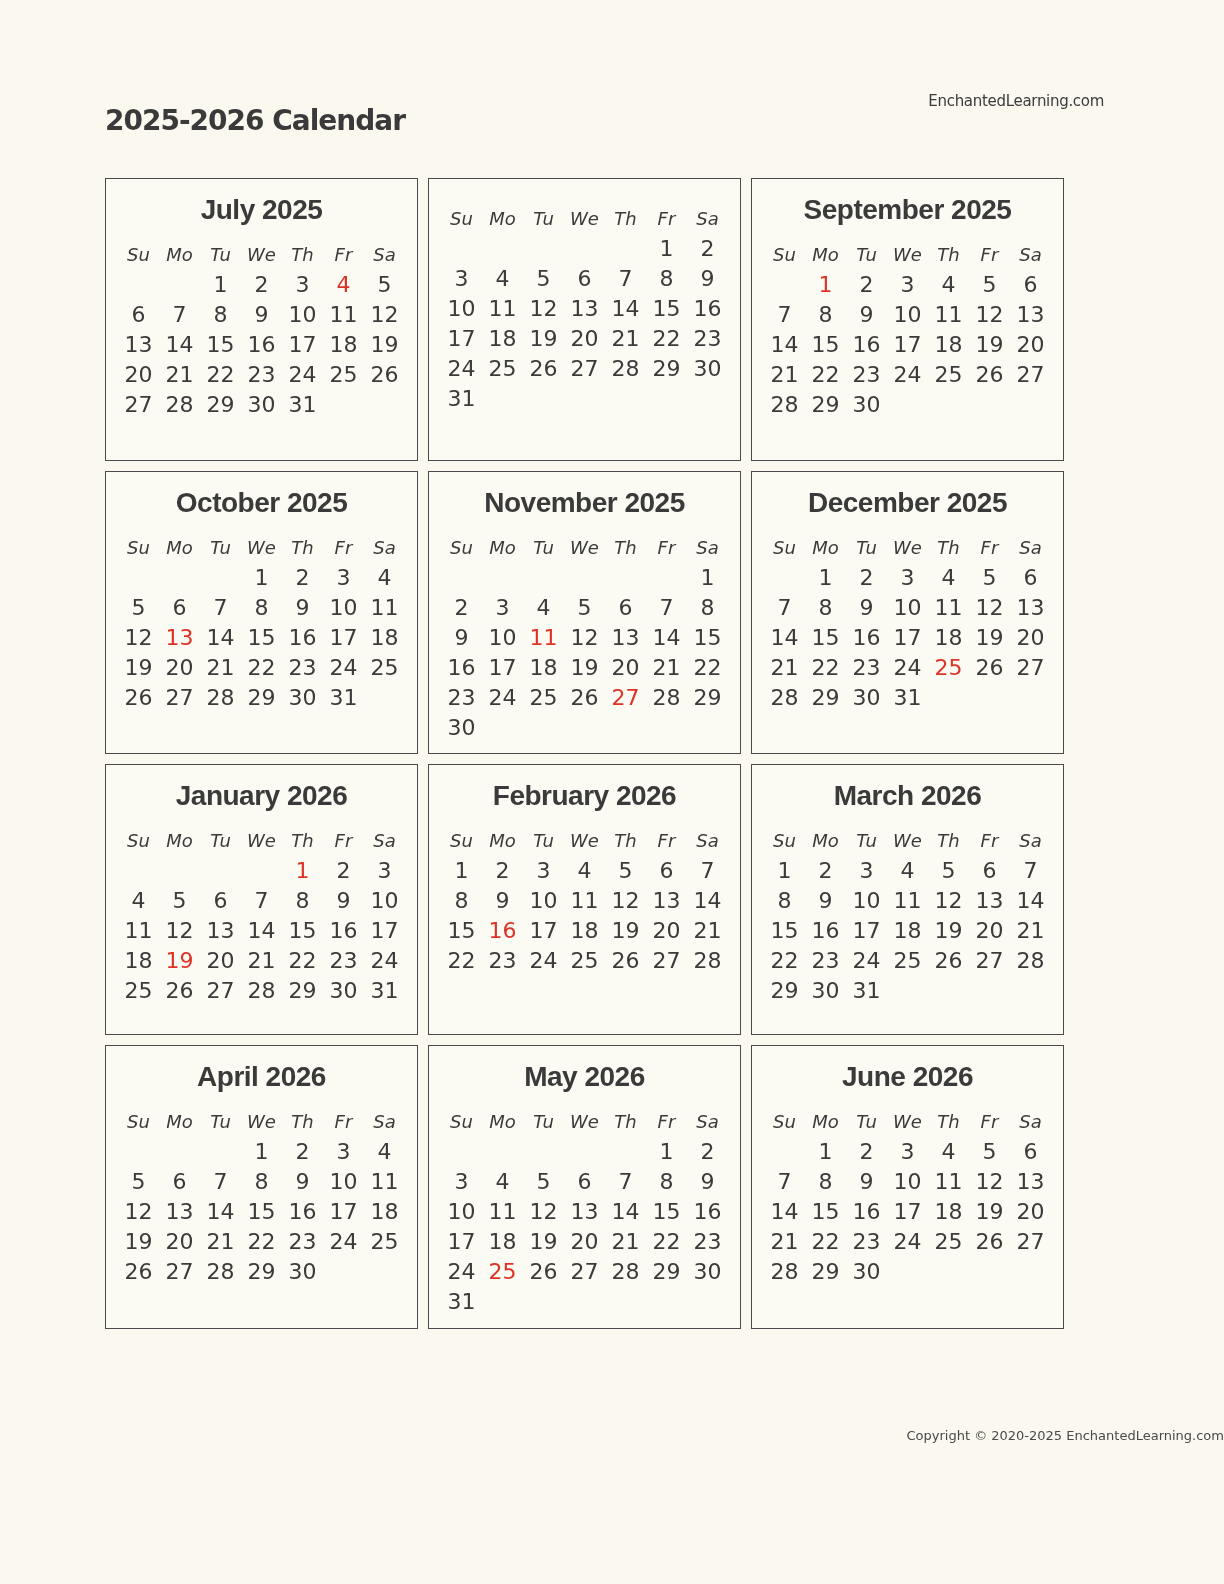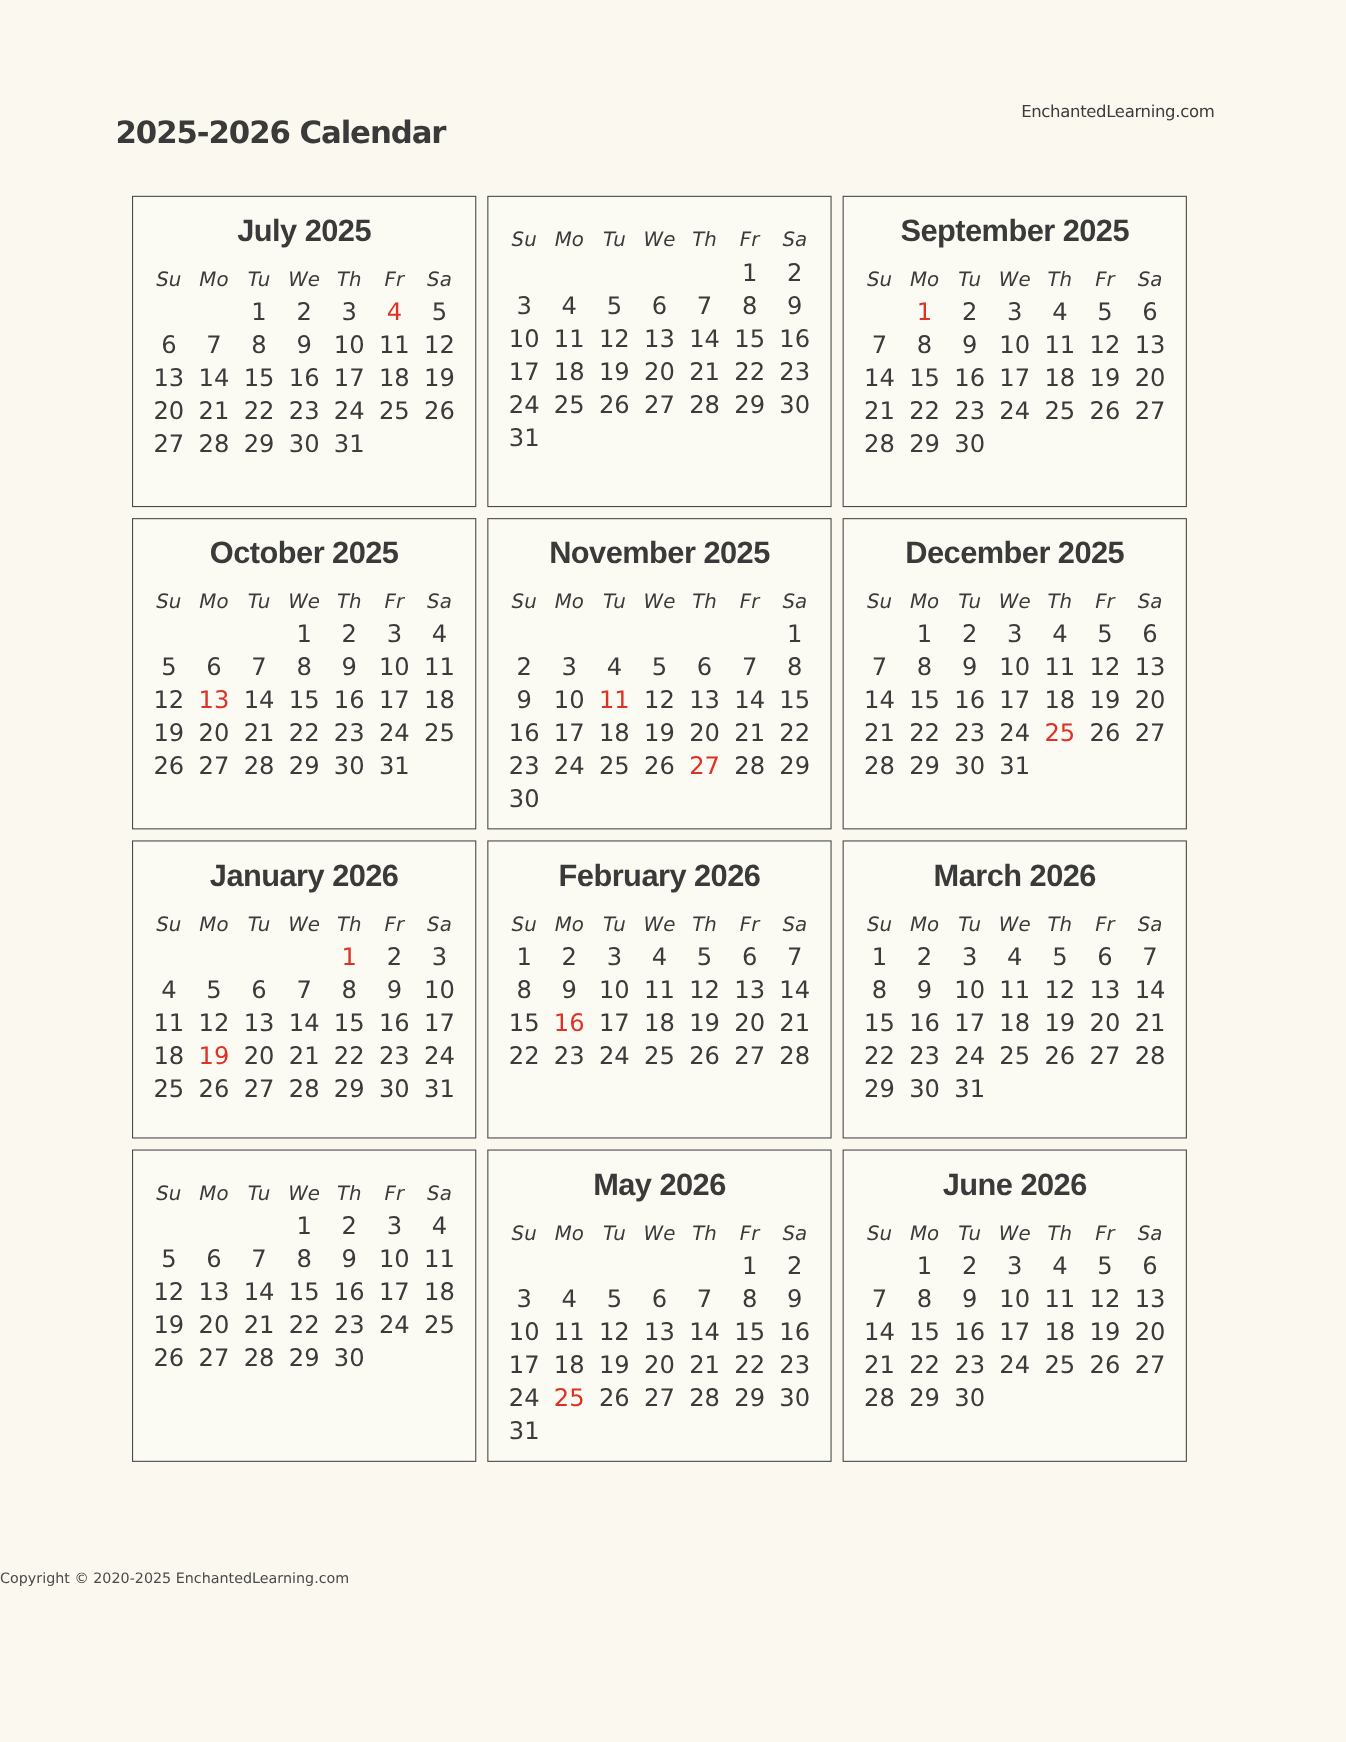--- a/index.html
+++ b/index.html
@@ -28,21 +28,21 @@
     top: 104px;
     left: 105px;
     font-size: 28px;
     font-weight: bold;
     letter-spacing: -1px;
     color: #3A3A3A;
     margin: 0;
   }
   .calendar-grid {
     position: absolute;
-    left: 120px;
+    left: 105px;
     top: 178px;
     width: 999px;
     display: grid;
     grid-template-columns: repeat(3, 313px);
     grid-template-rows: 283px 283px 271px 284px;
     column-gap: 30px;
     row-gap: 32px;
     gap: 10px;
   }
   .month-box {
@@ -85,21 +85,21 @@
     vertical-align: middle;
   }
   table.month-table td.red-day {
     color: #DE3226;
   }
   .copyright {
     position: absolute;
     top: 1428px;
     left: 0;
     width: 100%;
-    text-align: left;
+    text-align: right;
     font-size: 13px;
     color: #4A4A4A;
   }
 </style>
 </head>
 <body>
 
 <h1 class="page-title">2025-2026 Calendar</h1>
 <div class="site-name">EnchantedLearning.com</div>
 
@@ -682,20 +682,21 @@
             <td></td>
             <td></td>
             <td></td>
             <td></td>
           </tr>
         </tbody>
     </table>
   </div>
 
   <div class="month-box">
+    <h2 class="month-title">April 2026</h2>
     <table class="month-table">
       <thead>
           <tr>
             <th>Su</th>
             <th>Mo</th>
             <th>Tu</th>
             <th>We</th>
             <th>Th</th>
             <th>Fr</th>
             <th>Sa</th>

